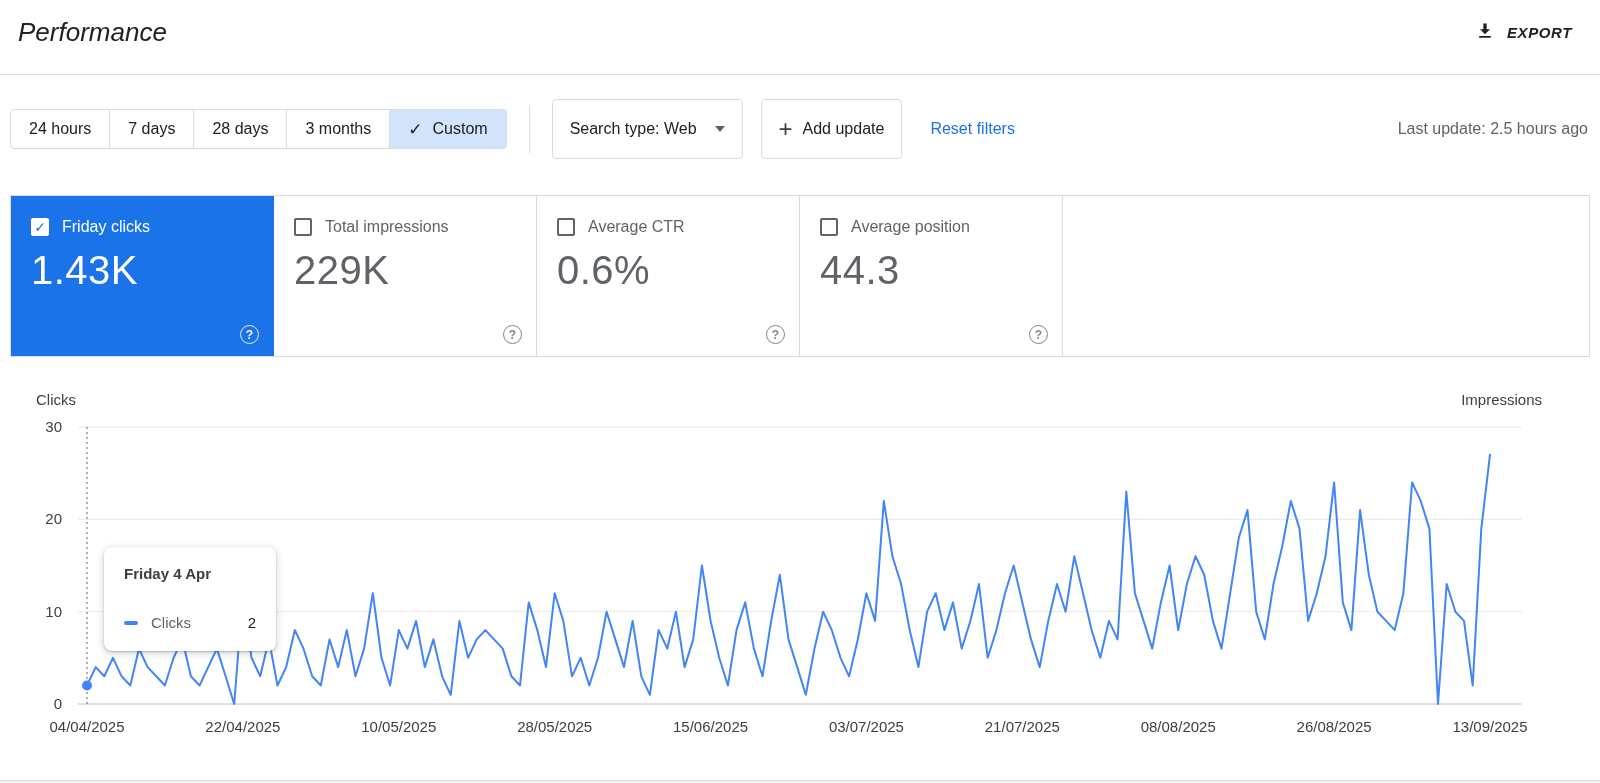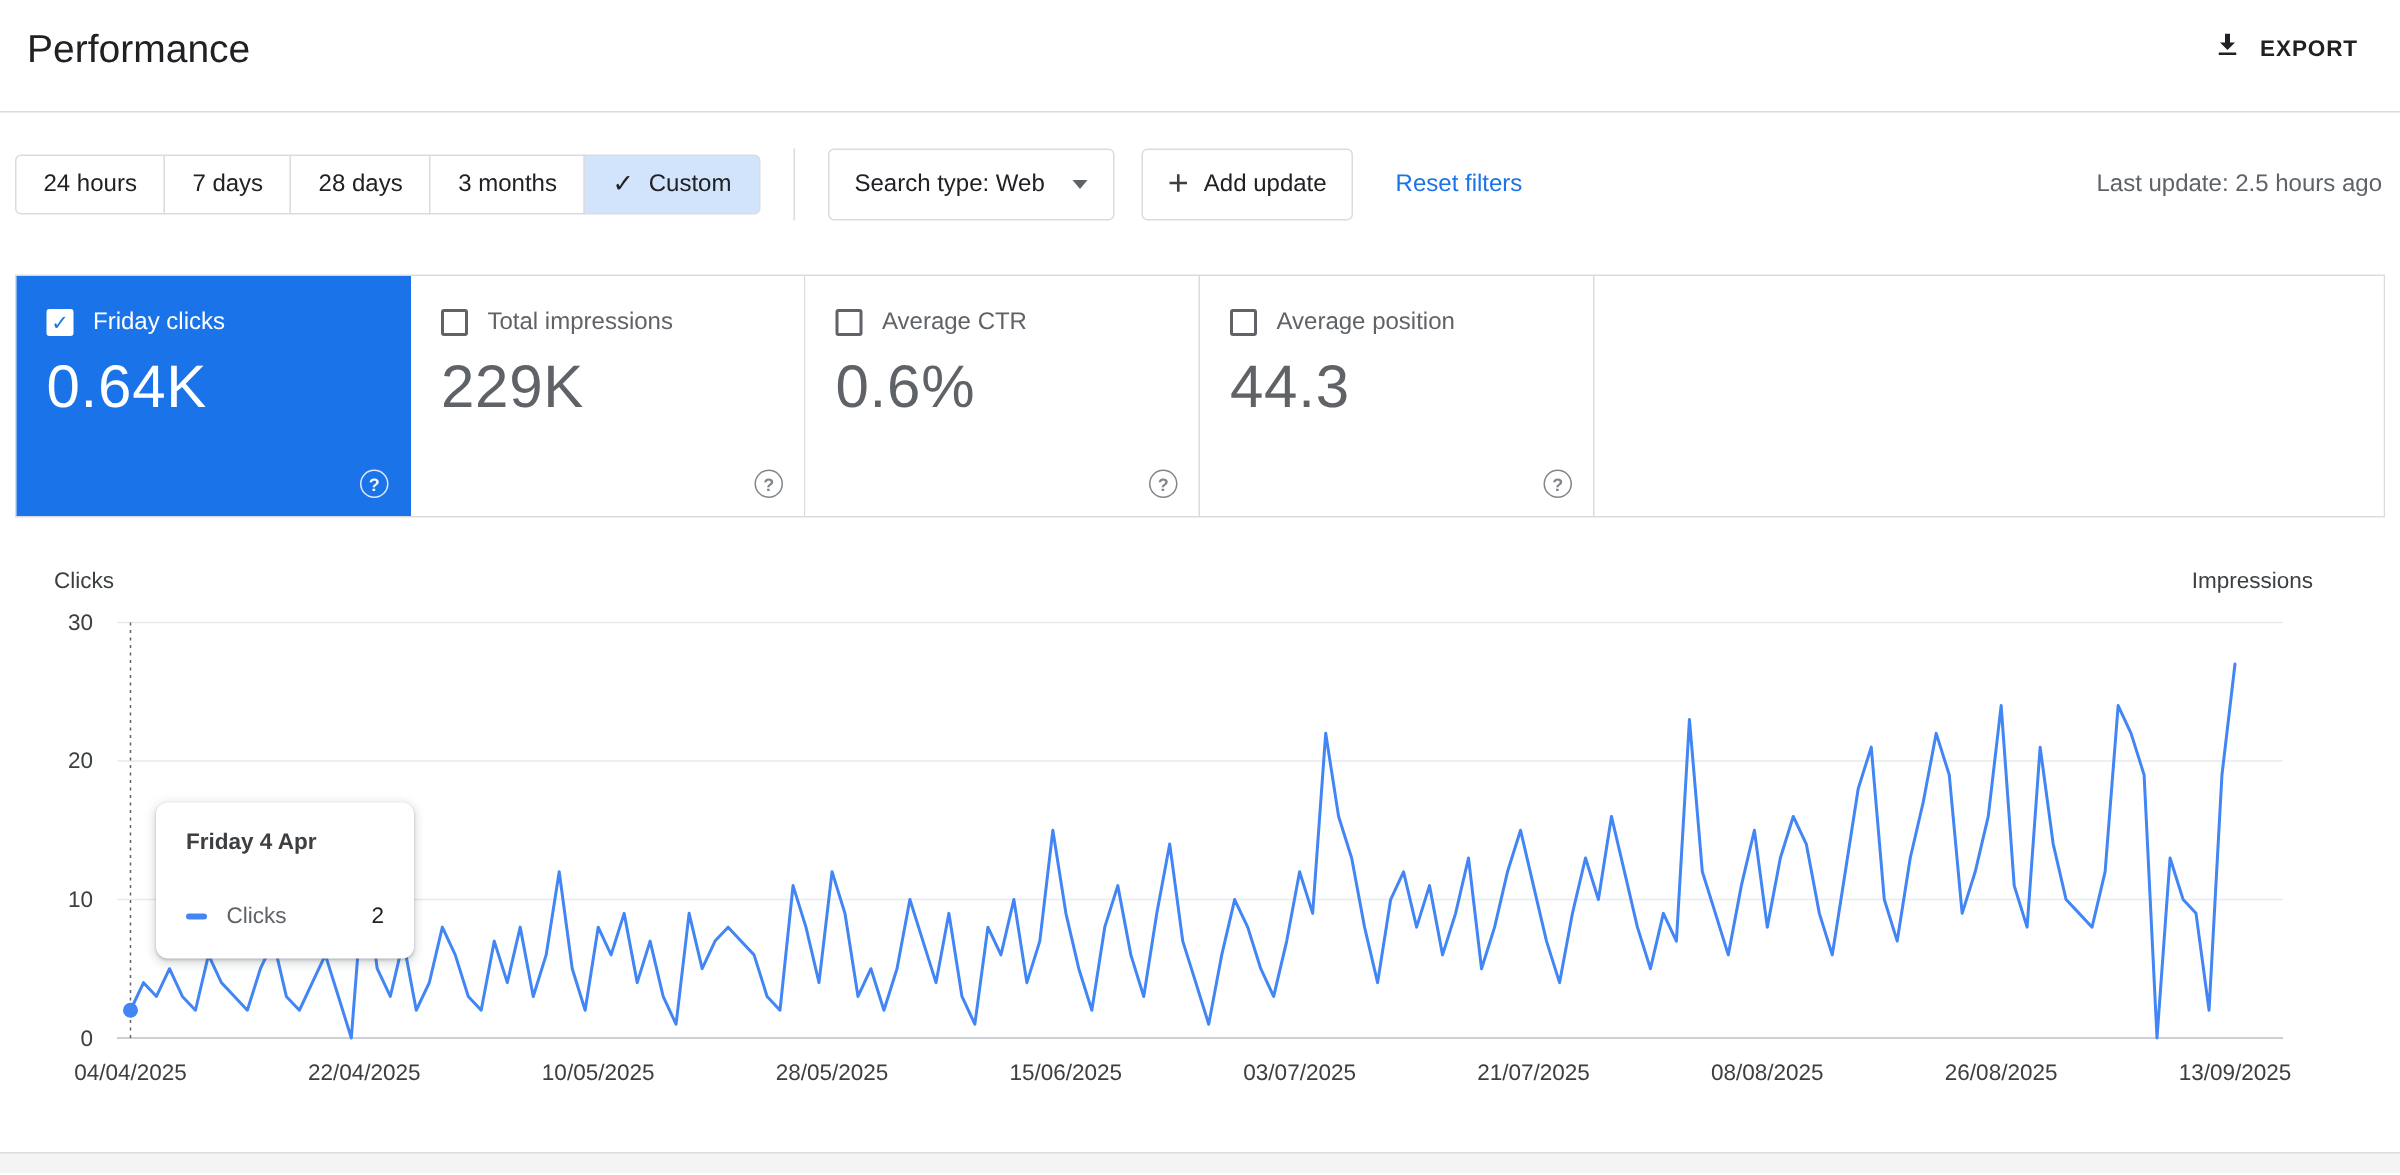--- a/index.html
+++ b/index.html
@@ -6,35 +6,36 @@
   body {
     width:1600px; height:783px; overflow:hidden;
     background:#fff; color:#202124;
     font-family:"Liberation Sans","DejaVu Sans",sans-serif;
   }
   
   .header {
     height:75px; border-bottom:1px solid #dadce0;
     display:flex; align-items:center; justify-content:space-between;
     padding:0 28px 10px 18px;
+    font-style:italic;
   }
   .page-title { font-size:26px; font-weight:400; color:#202124; }
   .export-btn { display:flex; align-items:center; gap:12px; cursor:pointer;
     font-size:15px; font-weight:700; letter-spacing:.6px; color:#202124; }
   
   .filter-row { display:flex; align-items:center; margin:24px 12px 0 10px; }
   .seg { display:flex; }
   .chip { height:40px; display:flex; align-items:center; padding:0 18px;
     border:1px solid #dadce0; margin-left:-1px; font-size:16px; font-weight:500;
     color:#202124; background:#fff; cursor:pointer; white-space:nowrap; }
   .chip:first-child { margin-left:0; border-radius:4px 0 0 4px; }
   .chip.custom { background:#d2e3fc; border-radius:0 4px 4px 0; gap:10px; }
   .chip .check { font-size:17px; color:#202124; }
   .vdivider { width:1px; height:48px; background:#dadce0; margin:0 22px; }
-  .outline-btn { height:48px; display:flex; align-items:center; gap:10px;
+  .outline-btn { height:60px; display:flex; align-items:center; gap:10px;
     padding:0 17px; border:1px solid #dadce0; border-radius:4px; background:#fff;
     font-size:16px; color:#202124; cursor:pointer; white-space:nowrap; margin-right:18px; }
   .caret { width:0; height:0; border-left:5px solid transparent;
     border-right:5px solid transparent; border-top:6px solid #5f6368; margin-left:8px; }
   .plus { font-size:24px; line-height:1; color:#3c4043; font-weight:400; }
   .reset-link { color:#1a73e8; font-size:16px; font-weight:500; margin-left:10px; cursor:pointer; white-space:nowrap; }
   .last-update { margin-left:auto; font-size:16px; color:#5f6368; white-space:nowrap; }
   
   .cards { display:flex; margin:36px 10px 0 10px; height:162px; border:1px solid #dadce0; }
   .card { width:263px; border-right:1px solid #dadce0; position:relative;
@@ -113,21 +114,21 @@
   <div class="reset-link">Reset filters</div>
   <div class="last-update">Last update: 2.5 hours ago</div>
 </div>
 
 <div class="cards">
   <div class="card selected">
     <div class="card-check-row">
       <span class="cb">✓</span>
       <span class="card-label">Friday clicks</span>
     </div>
-    <div class="card-value">0.64K</div>
+    <div class="card-value">1.43K</div>
     <div class="help">?</div>
   </div>
   <div class="card">
     <div class="card-check-row">
       <span class="cb"></span>
       <span class="card-label">Total impressions</span>
     </div>
     <div class="card-value">229K</div>
     <div class="help">?</div>
   </div>

